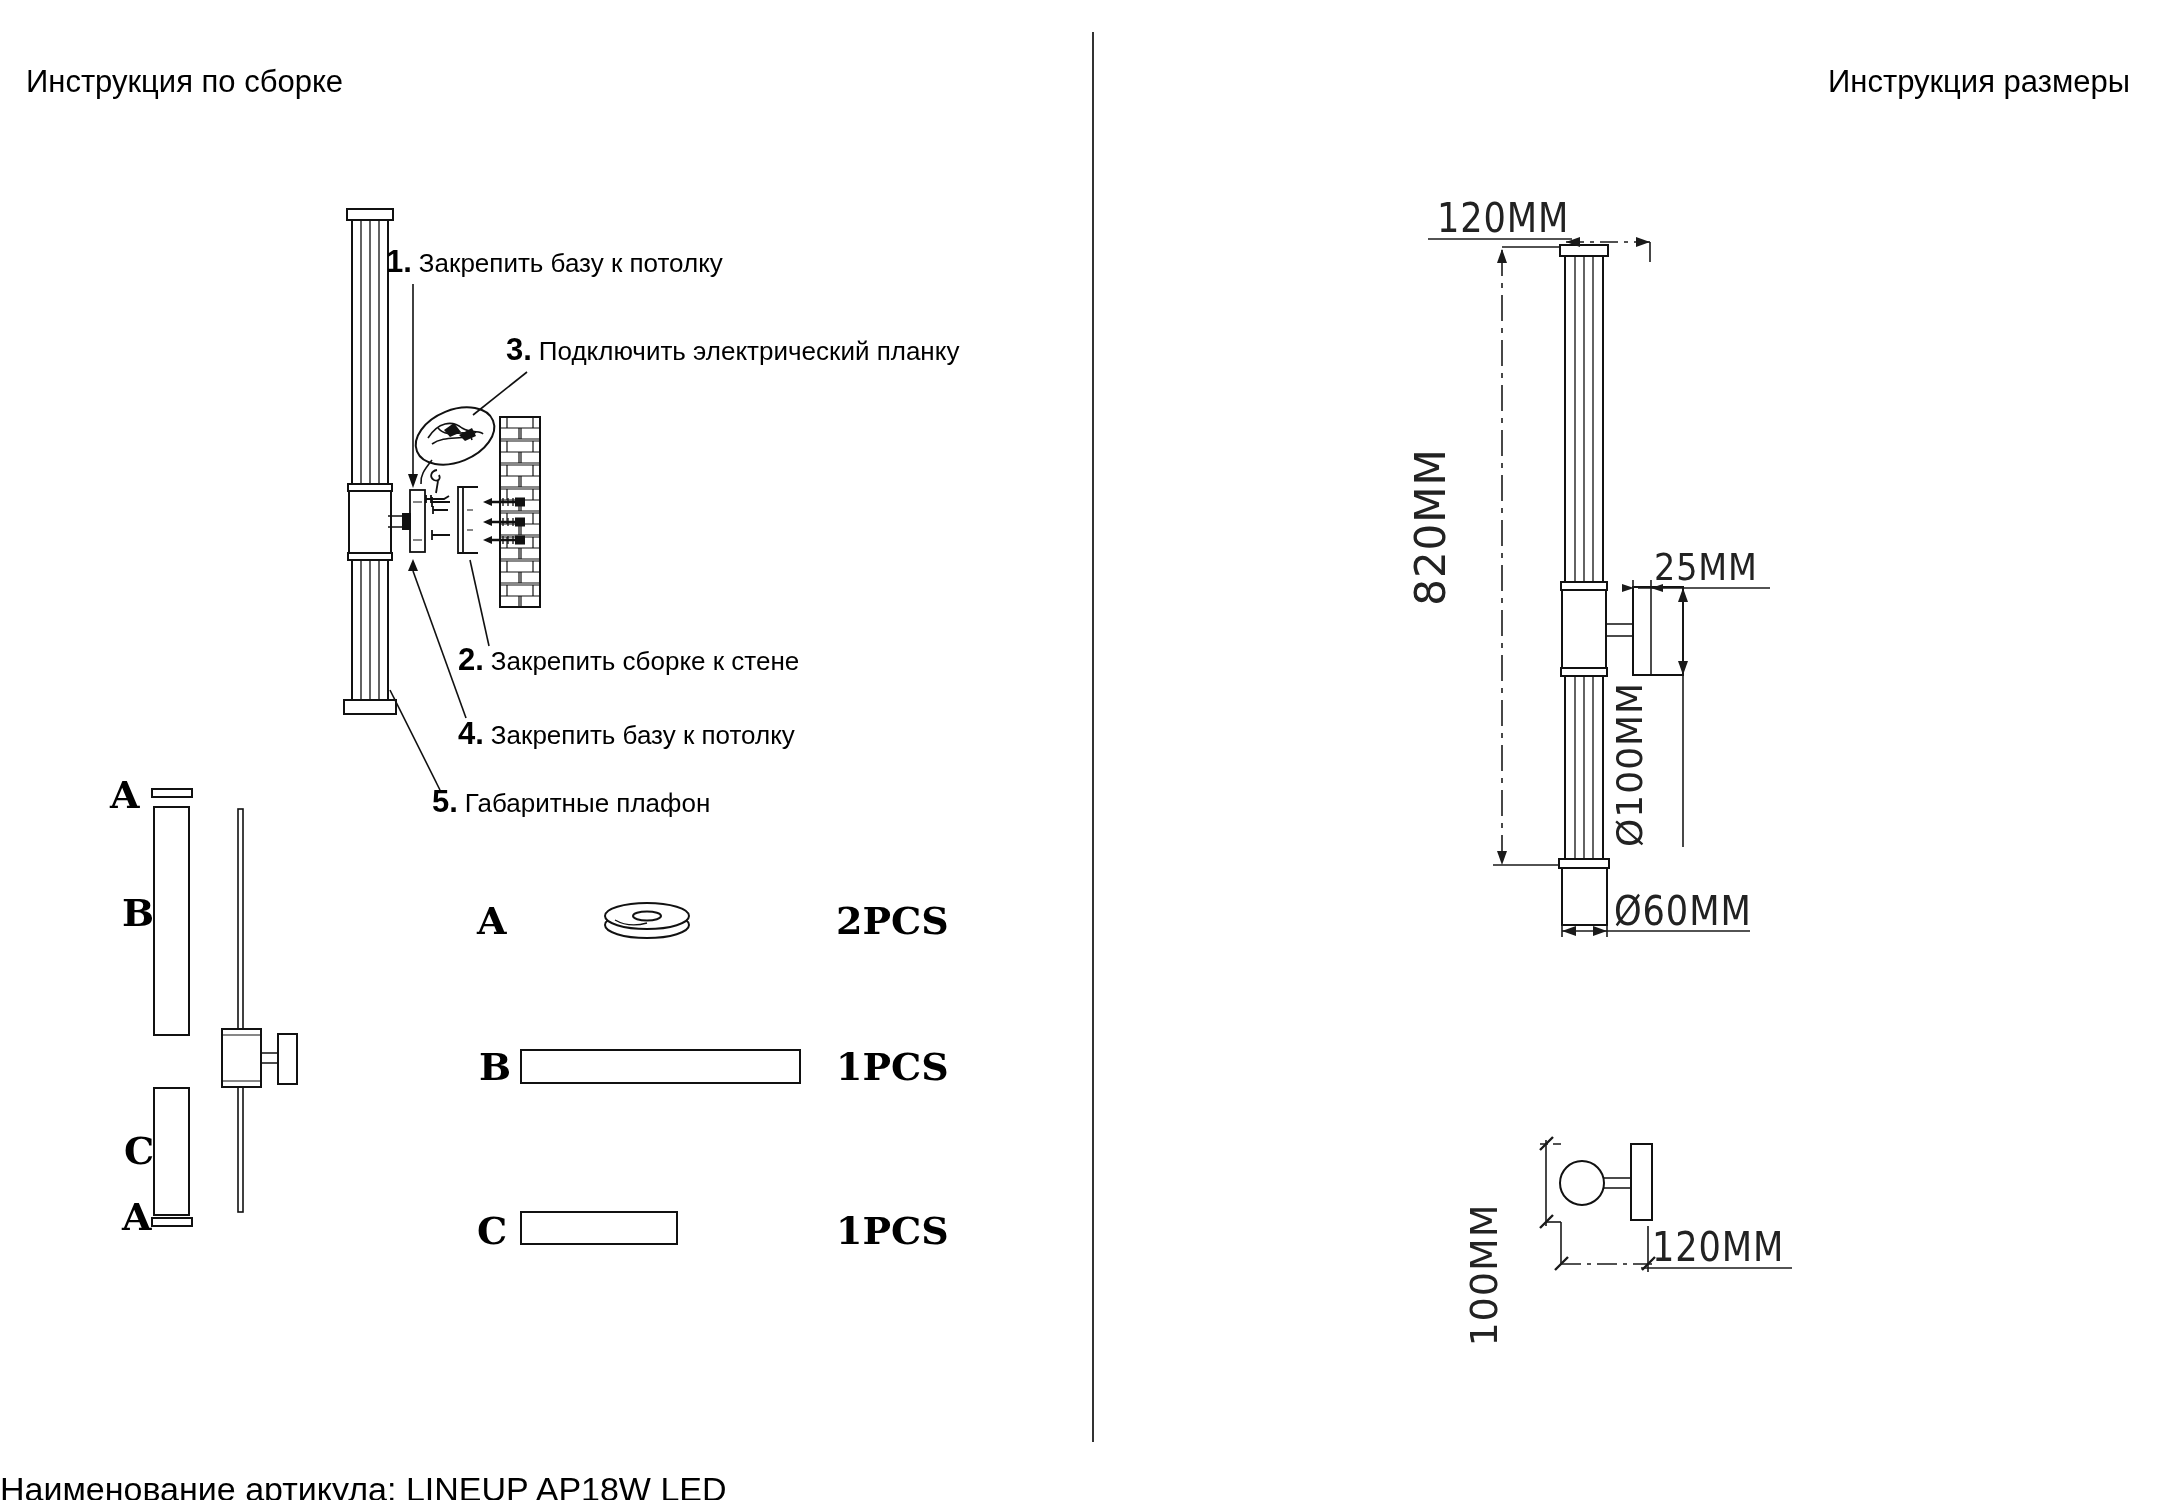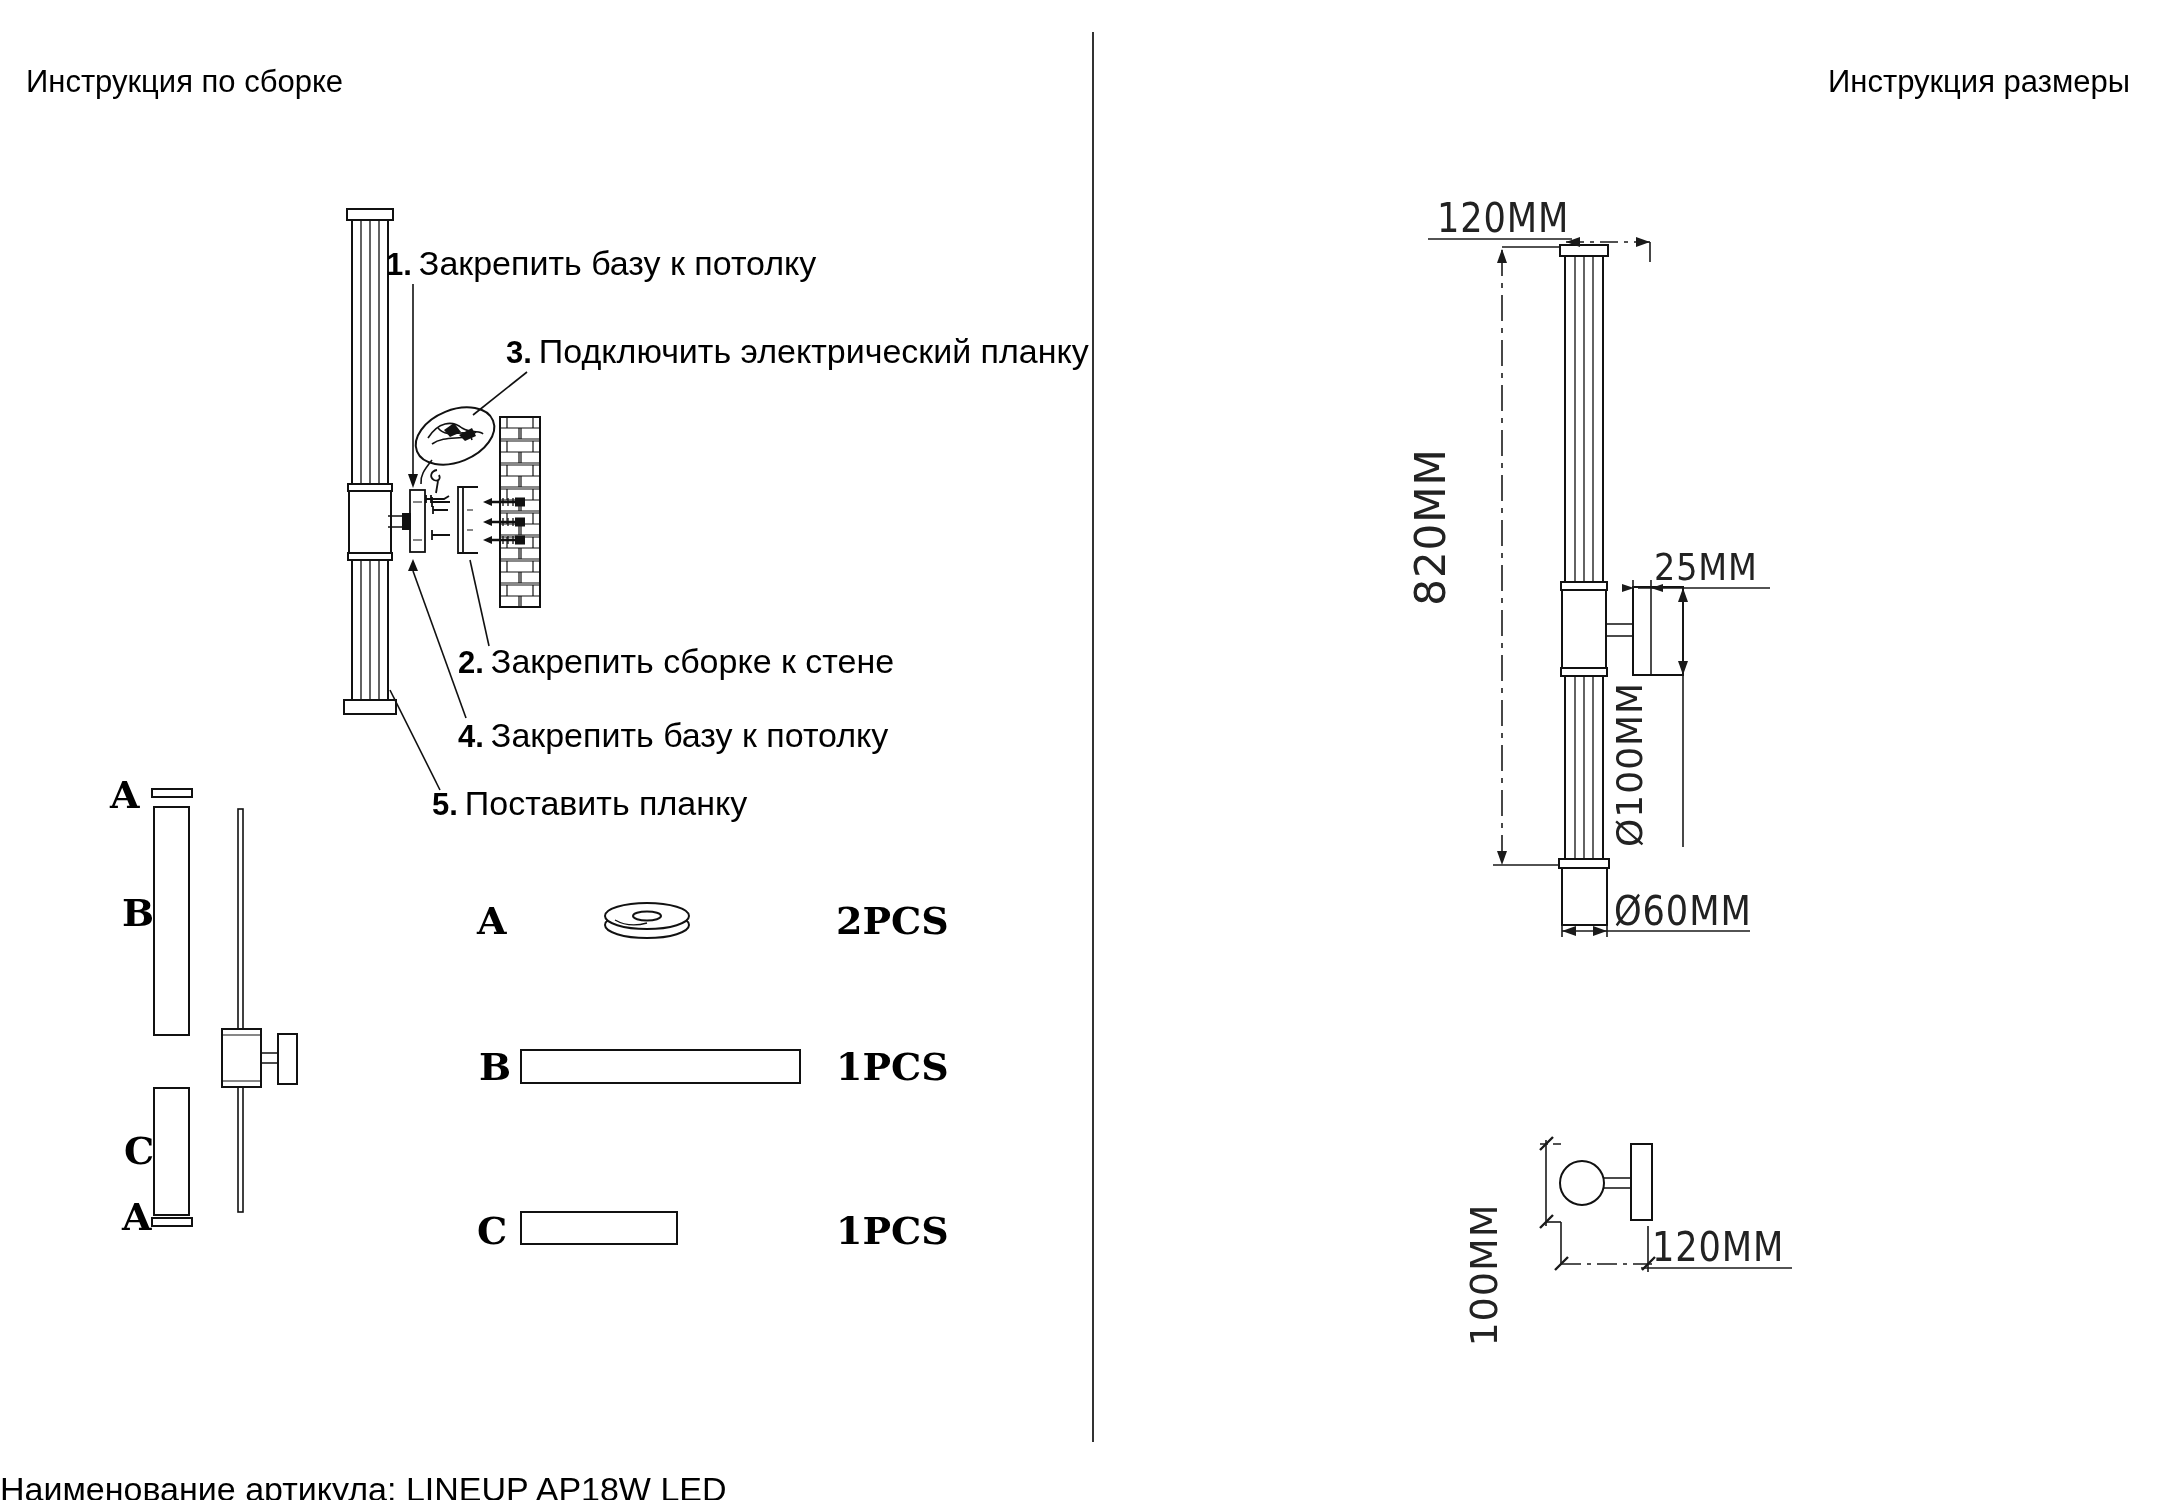--- a/index.html
+++ b/index.html
@@ -2,21 +2,21 @@
 <html><head>
 <meta charset="utf-8">
 <style>
   html,body{margin:0;padding:0;background:#fff;}
   .page{position:relative;width:2174px;height:1500px;background:#ffffff;overflow:hidden;
         font-family:"Liberation Sans",sans-serif;color:#000;margin-top:32px;}
   svg{position:absolute;left:0;top:0;}
   .title{position:absolute;font-size:31px;color:#000;white-space:nowrap;}
   .step{position:absolute;display:flex;align-items:baseline;white-space:nowrap;}
   .step .num{font-weight:700;font-size:31px;margin-right:7px;}
-  .step .txt{font-size:34px;text-align:center;}
+  .step .txt{font-size:26px;text-align:center;}
   .partlabel{position:absolute;font-family:"DejaVu Serif",serif;font-weight:700;font-size:38px;white-space:nowrap;}
   .dim{position:absolute;font-family:"DejaVu Sans",sans-serif;font-size:40px;color:#222;
        white-space:nowrap;letter-spacing:1px;transform:scaleX(.88);transform-origin:0 50%;}
   .vdim{position:absolute;font-family:"DejaVu Sans",sans-serif;font-size:38px;color:#222;
         white-space:nowrap;letter-spacing:1px;text-align:center;
         transform-origin:0 100%;transform:rotate(-90deg);}
   .footer{position:absolute;left:0;top:1438px;width:100%;text-align:left;font-size:34px;}
 </style>
 </head>
 <body>
@@ -202,21 +202,21 @@
   <div class="step" style="left:458px;top:610px;">
     <span class="num">2.</span>
     <span class="txt">Закрепить сборке к стене</span>
   </div>
   <div class="step" style="left:458px;top:684px;">
     <span class="num">4.</span>
     <span class="txt">Закрепить базу к потолку</span>
   </div>
   <div class="step" style="left:432px;top:752px;">
     <span class="num">5.</span>
-    <span class="txt">Поставить планку</span>
+    <span class="txt">Габаритные плафон</span>
   </div>
 
   <div class="partlabel" style="left:477px;top:866px;">A</div>
   <div class="partlabel" style="left:836px;top:866px;">2PCS</div>
   <div class="partlabel" style="left:479px;top:1012px;">B</div>
   <div class="partlabel" style="left:836px;top:1012px;">1PCS</div>
   <div class="partlabel" style="left:477px;top:1176px;">C</div>
   <div class="partlabel" style="left:836px;top:1176px;">1PCS</div>
 
   <div class="partlabel" style="left:110px;top:740px;">A</div>

